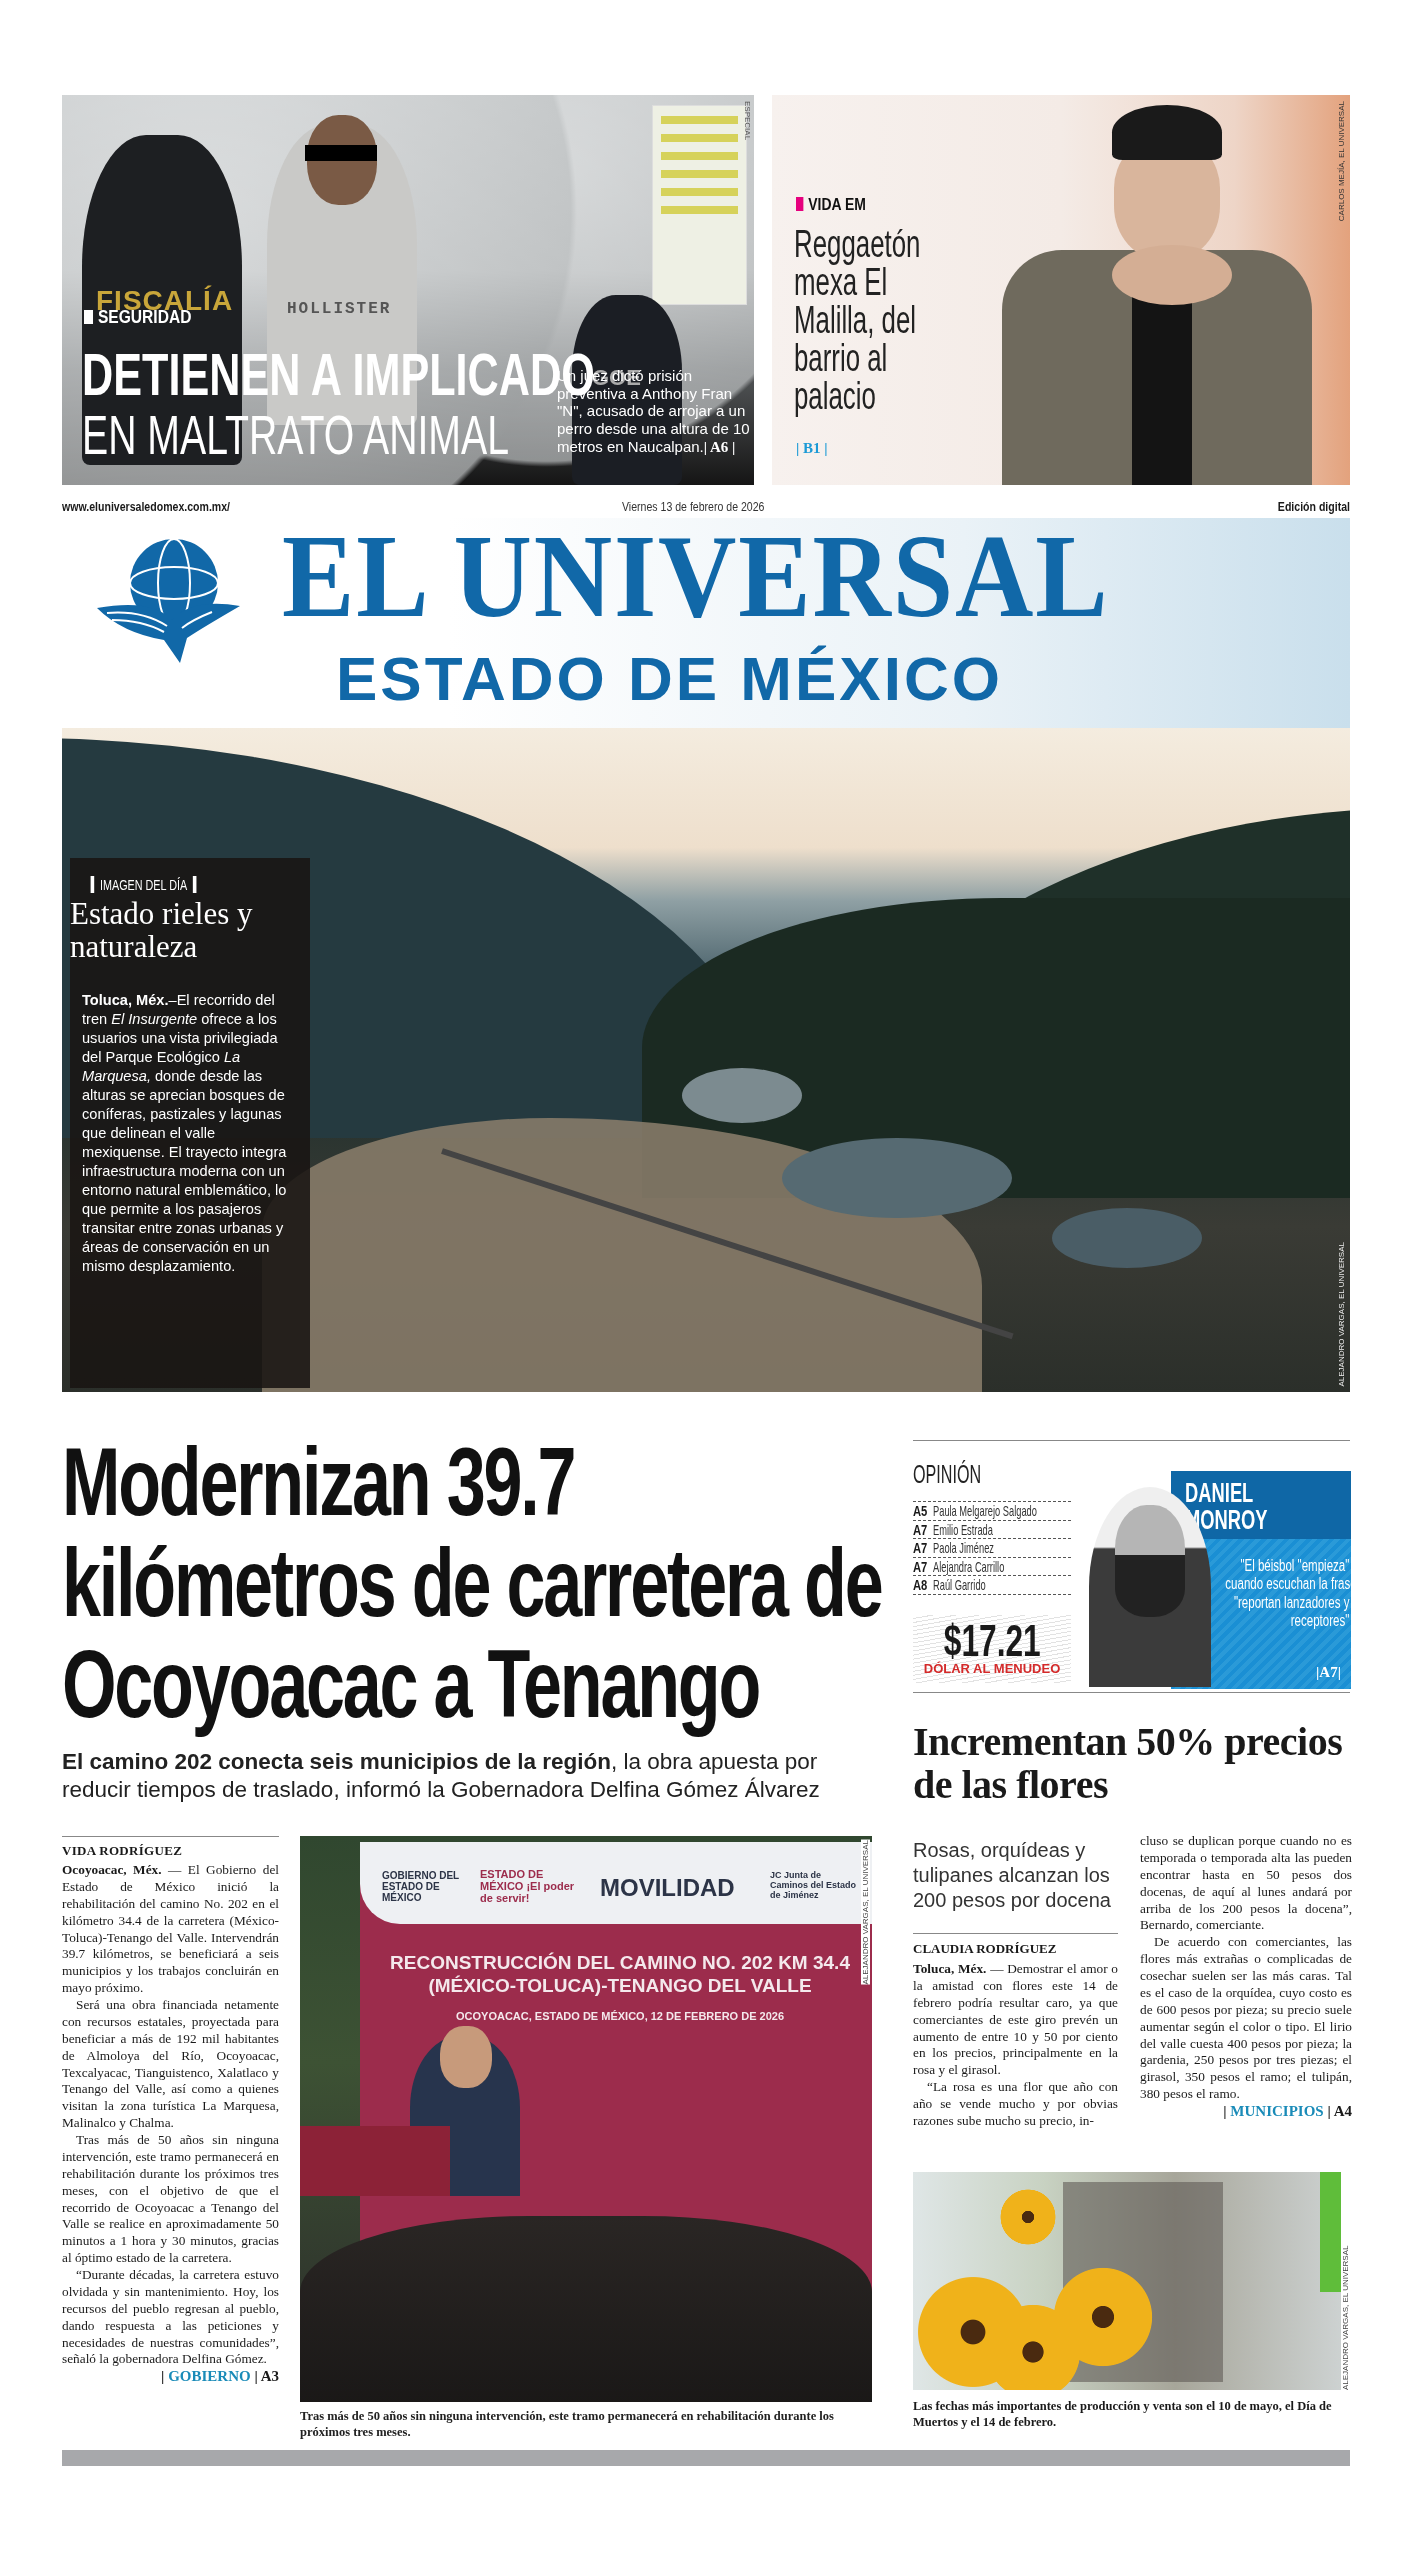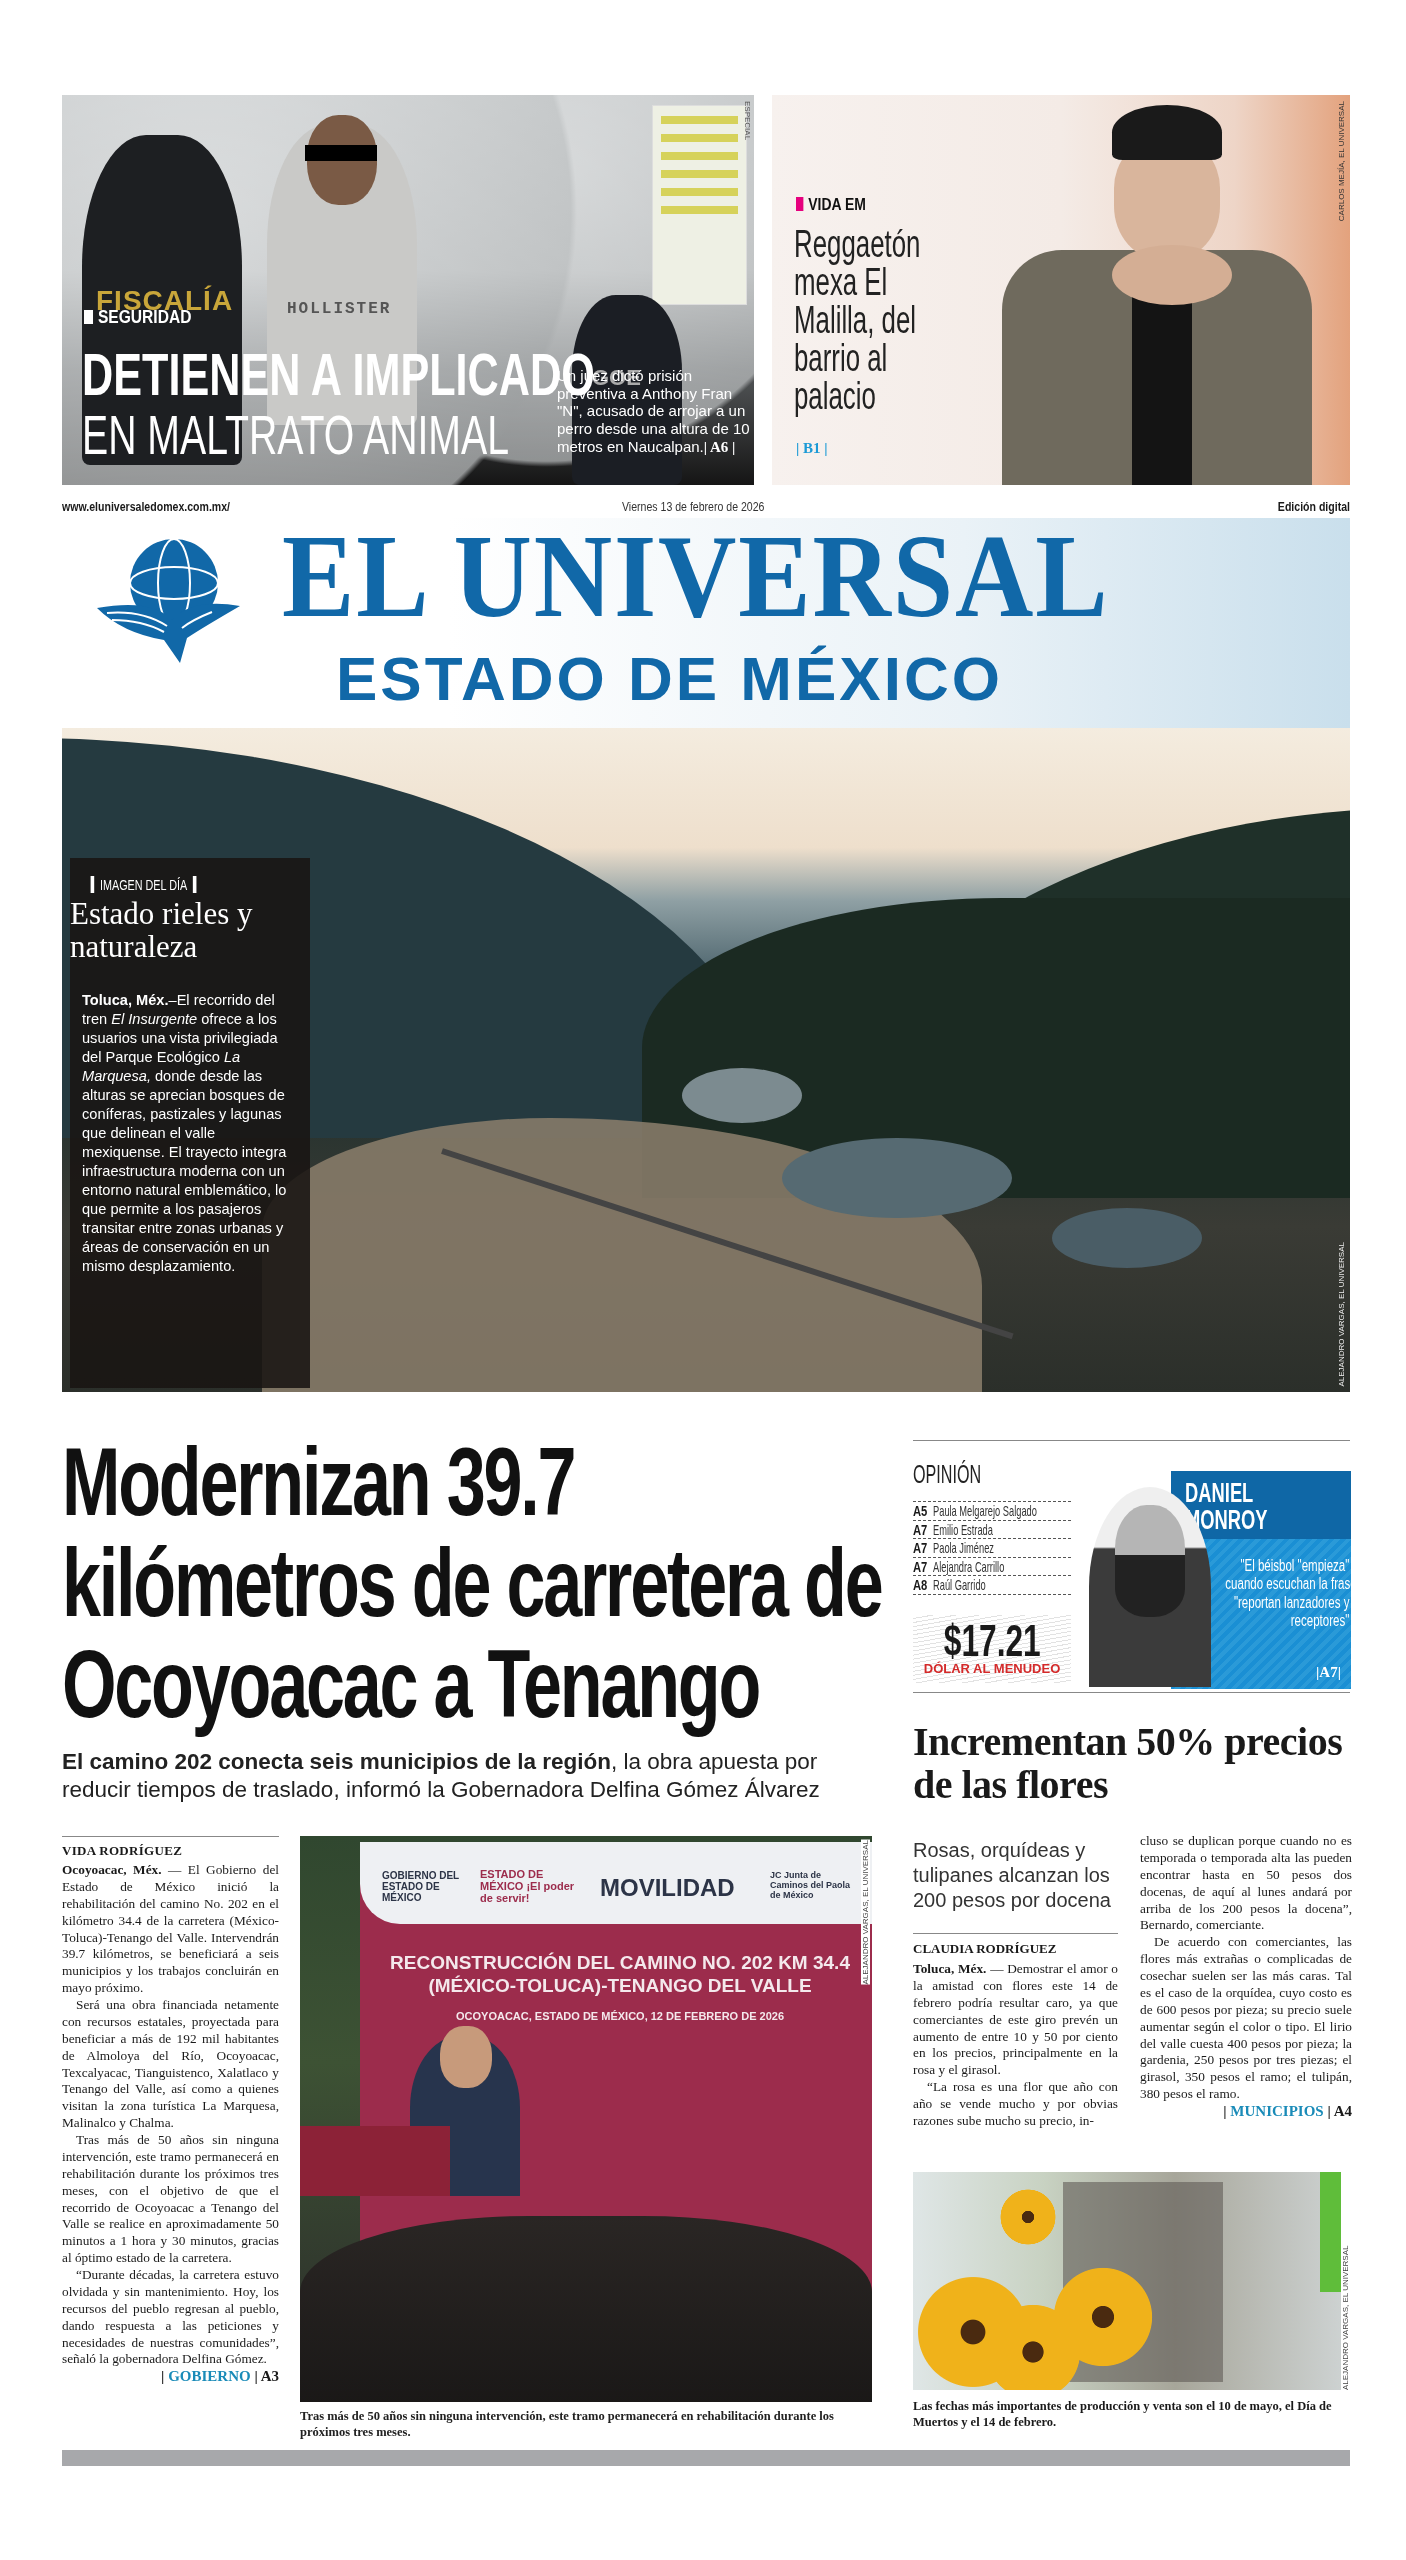--- a/index.html
+++ b/index.html
@@ -223,21 +223,21 @@
   <p>“Durante décadas, la carretera estuvo olvidada y sin mantenimiento. Hoy, los recursos del pueblo regresan al pueblo, dando respuesta a las peticiones y necesidades de nuestras comunidades”, señaló la gobernadora Delfina Gómez.</p>
   <div class="sect">| <span class="n">GOBIERNO</span> | <span>A3</span></div>
 </div>
 
 <figure id="event-photo" class="abs">
   <div class="banner">
     <div class="strip">
       <span style="left:22px;font-size:10px;top:28px;width:80px">GOBIERNO DEL ESTADO DE MÉXICO</span>
       <span style="left:120px;font-size:11px;top:26px;width:100px;color:#9c2c4c">ESTADO DE MÉXICO ¡El poder de servir!</span>
       <span style="left:240px">MOVILIDAD</span>
-      <span style="left:410px;font-size:9px;top:28px;width:90px">JC Junta de Caminos del Paola de México</span>
+      <span style="left:410px;font-size:9px;top:28px;width:90px">JC Junta de Caminos del Estado de Jiménez</span>
     </div>
     <div class="btxt">RECONSTRUCCIÓN DEL CAMINO NO. 202 KM 34.4 (MÉXICO-TOLUCA)-TENANGO DEL VALLE</div>
     <div class="bdate">OCOYOACAC, ESTADO DE MÉXICO, 12 DE FEBRERO DE 2026</div>
   </div>
   <div class="speaker">
       <div class="face"></div>
     </div>
   <div class="podium"></div>
   <div class="crowd"></div>
   <span class="credit">ALEJANDRO VARGAS, EL UNIVERSAL</span>

